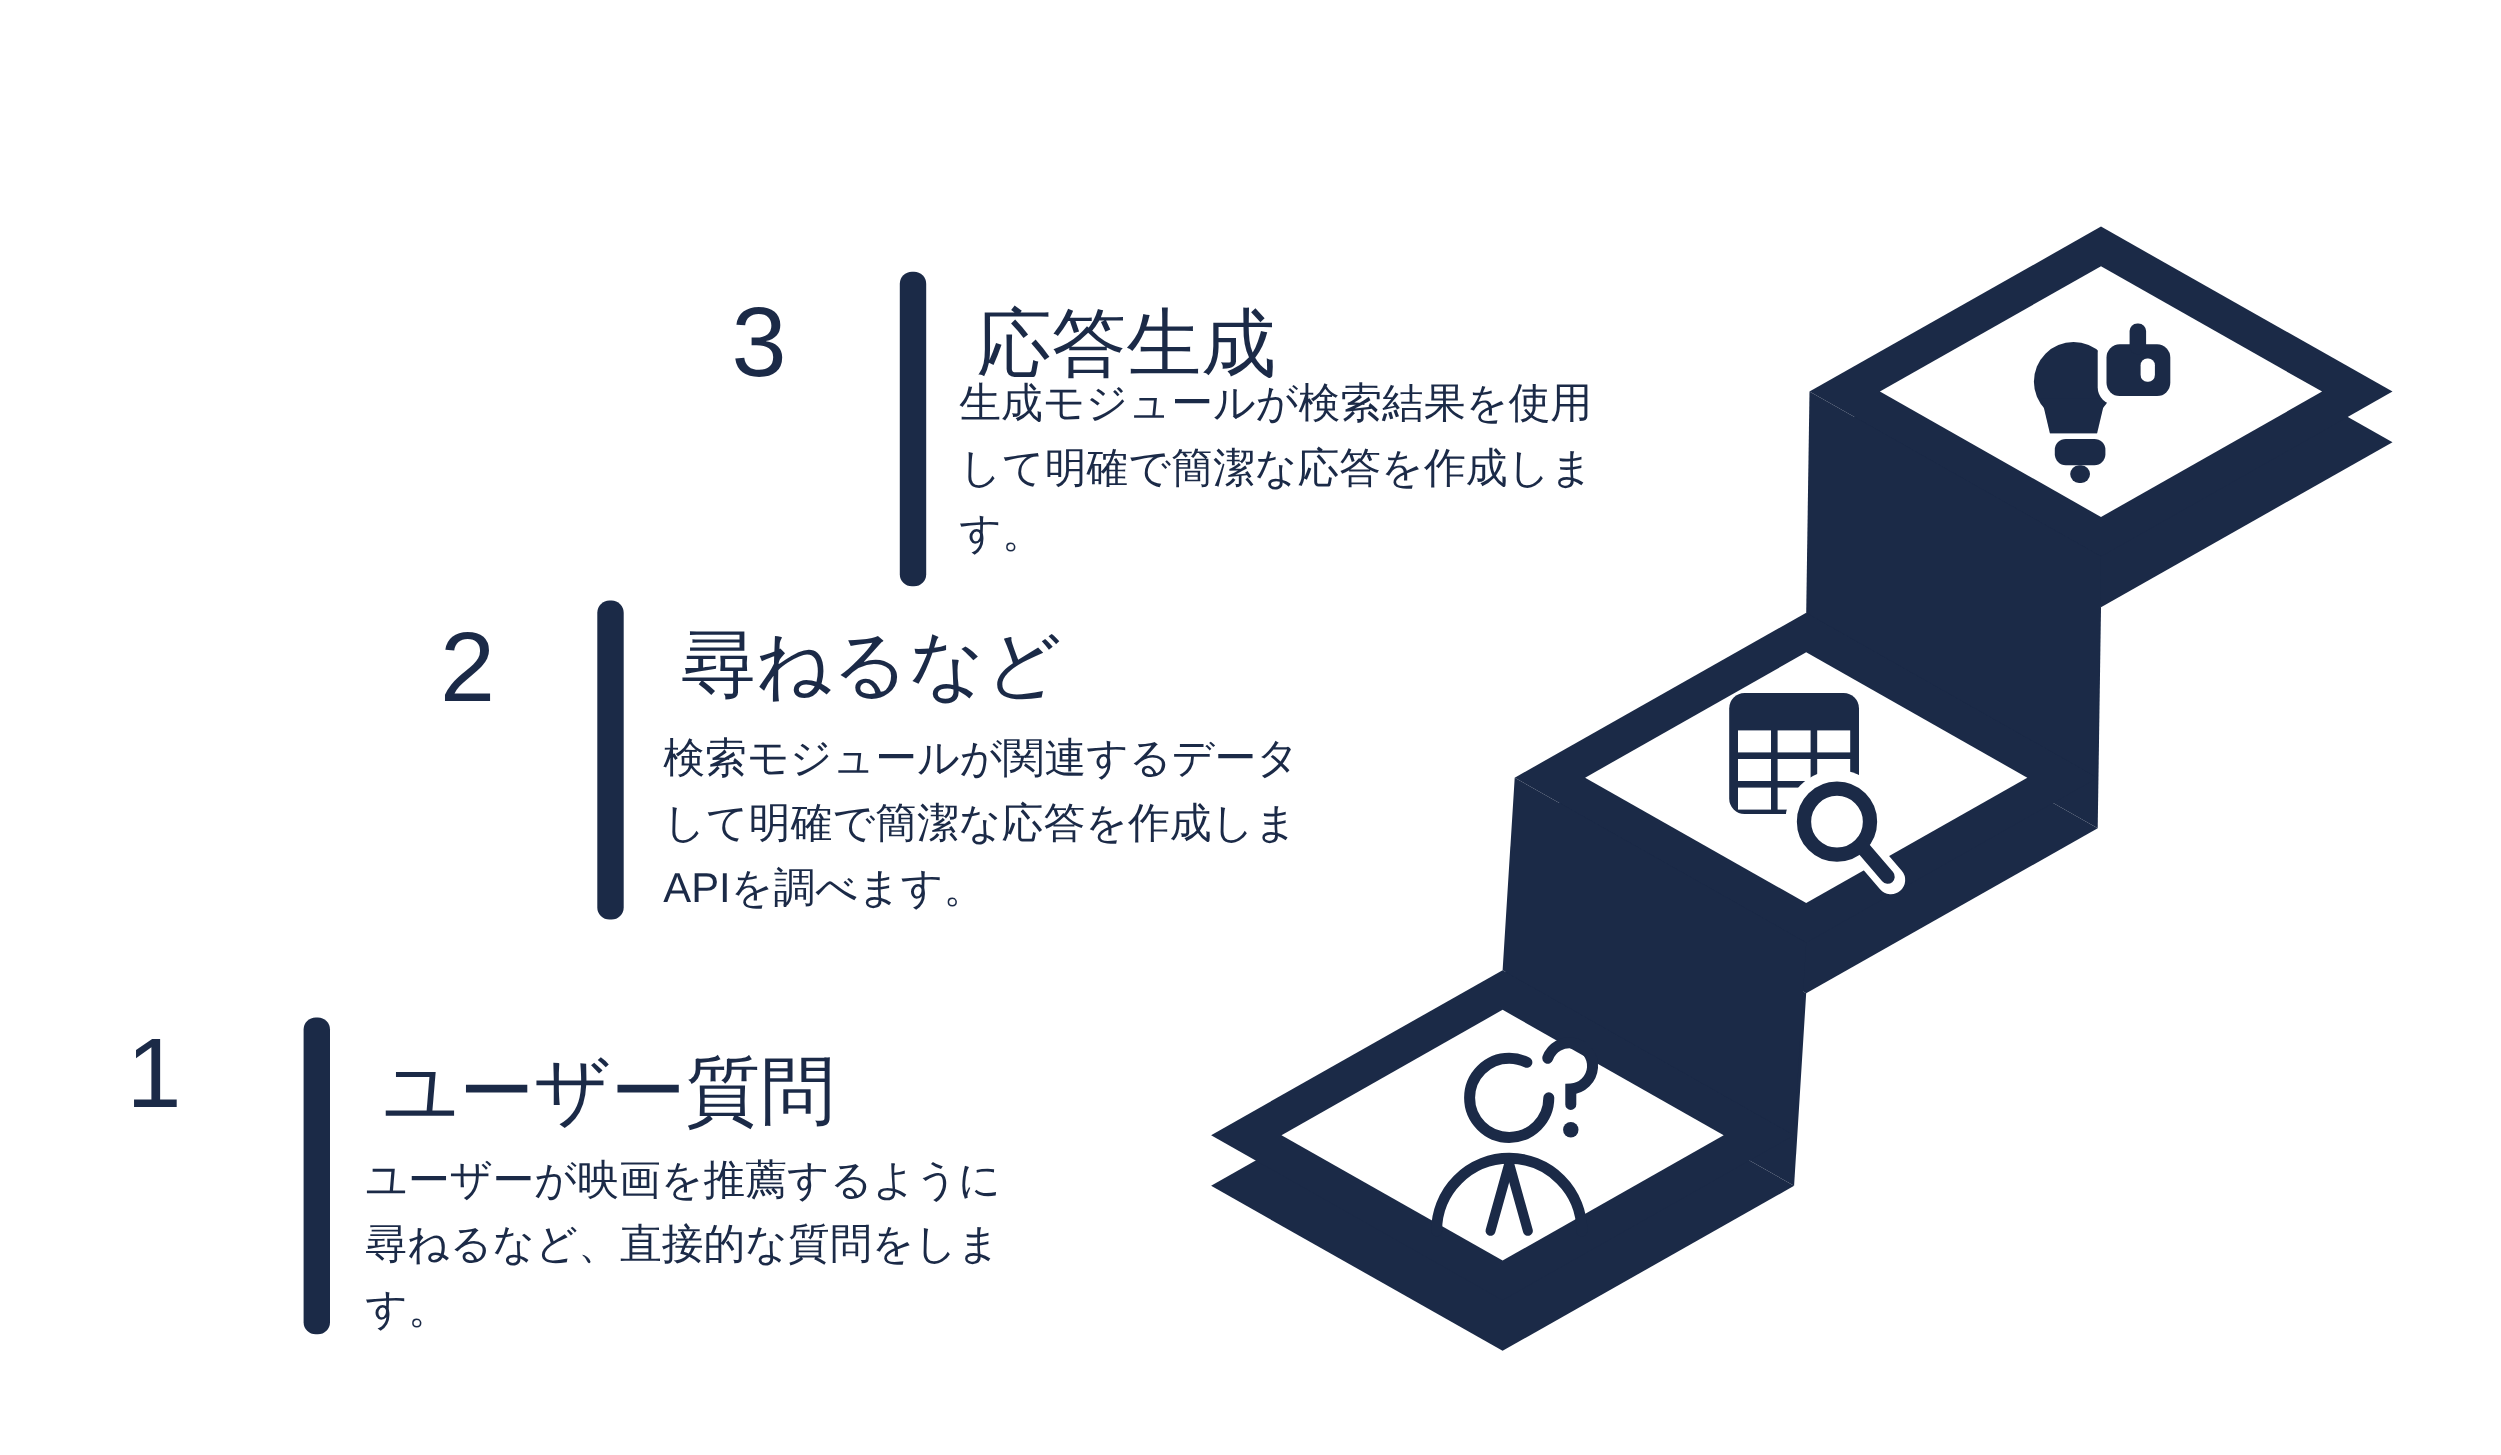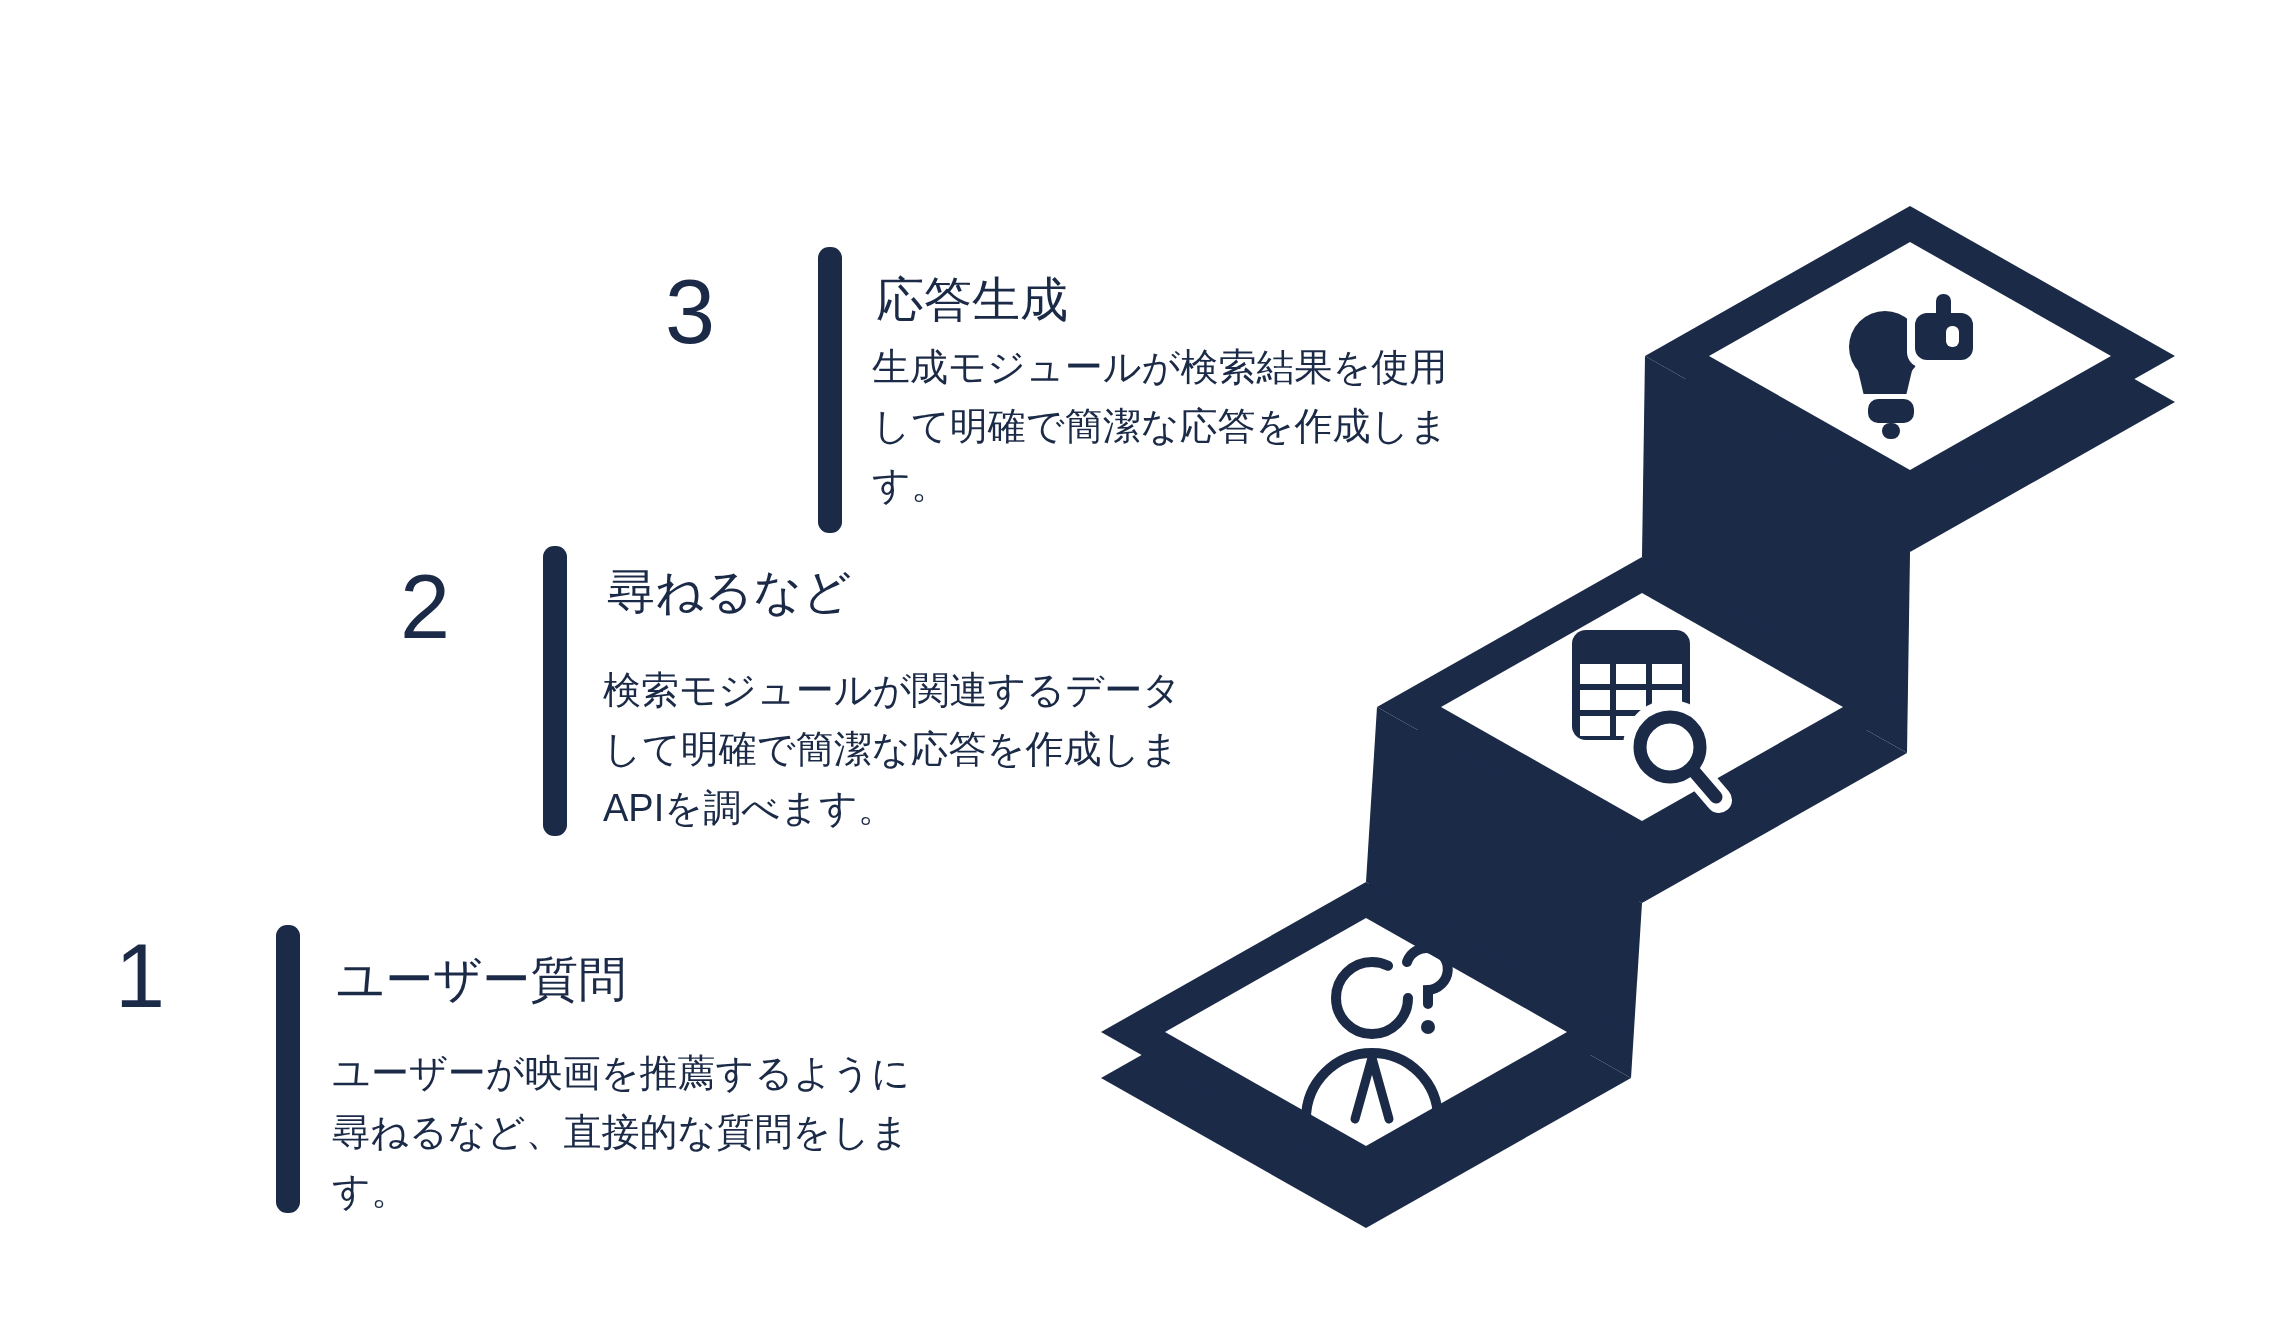--- a/index.html
+++ b/index.html
@@ -20,22 +20,22 @@
     color:var(--navy,#1B2A47);
   }
   .bar{
     position:absolute;
     width:24px;height:288px;
     border-radius:11px;
     background:var(--navy,#1B2A47);
   }
   .title{
     position:absolute;
-    margin:4px;
-    font-size:48px;
+    margin:16px;
+    font-size:68px;
     line-height:60px;
     font-weight:400;
     color:var(--navy,#1B2A47);
   }
   .desc{
     position:absolute;
     margin:0;
     width:740px;
     font-size:38px;
     line-height:59px;

